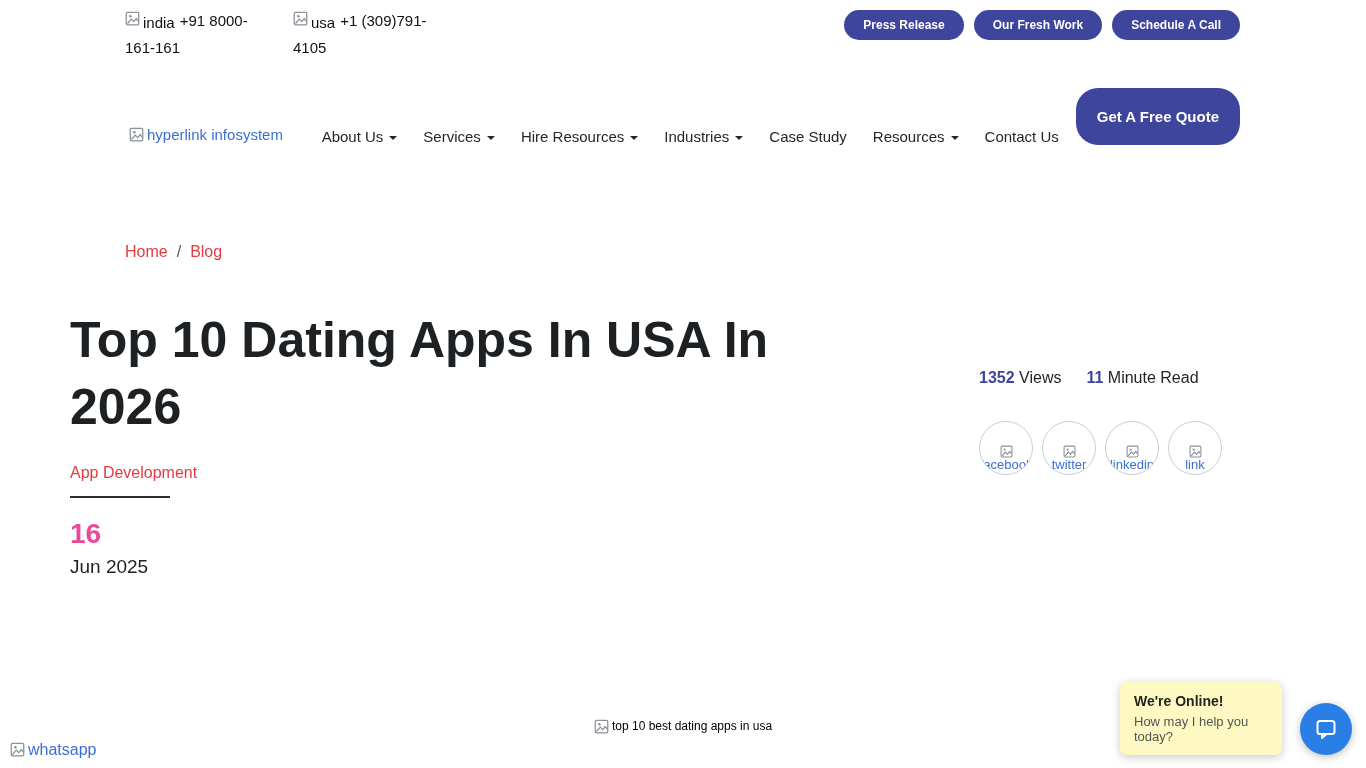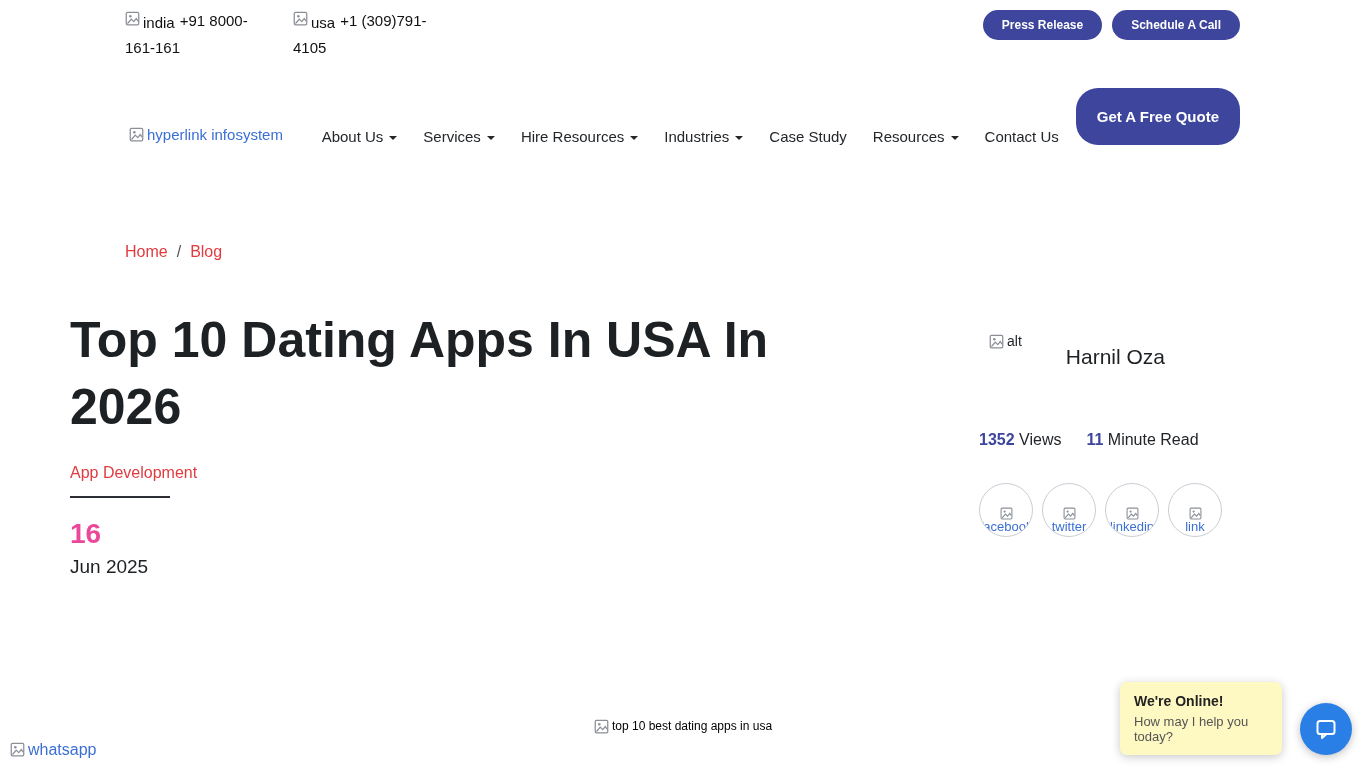--- a/index.html
+++ b/index.html
@@ -96,20 +96,21 @@
           <svg class="bi-svg" width="15" height="15" viewBox="0 0 24 24">
             <rect x="2" y="2" width="20" height="20" rx="2" fill="none" stroke="#8a8f98" stroke-width="2"></rect>
             <circle cx="8.5" cy="8.5" r="2" fill="#8a8f98"></circle>
             <path d="M4 20 L10 13 L14 17 L18 12 L21 16" fill="none" stroke="#8a8f98" stroke-width="2"></path>
           </svg>
           <span>usa</span>
         </span><span class="num">+1 (309)791-4105</span></a>
   </div>
   <div class="topbar-buttons">
     <button class="pill-btn">Press Release</button>
+    <button class="pill-btn">Our Fresh Work</button>
     <button class="pill-btn">Schedule A Call</button>
   </div>
 </header>
 
 <nav class="navbar">
   <a class="logo"><span class="broken">
         <svg class="bi-svg" width="15" height="15" viewBox="0 0 24 24">
           <rect x="2" y="2" width="20" height="20" rx="2" fill="none" stroke="#8a8f98" stroke-width="2"></rect>
           <circle cx="8.5" cy="8.5" r="2" fill="#8a8f98"></circle>
           <path d="M4 20 L10 13 L14 17 L18 12 L21 16" fill="none" stroke="#8a8f98" stroke-width="2"></path>
@@ -153,31 +154,20 @@
 
 <section class="article-head">
   <div class="article-main">
     <h1 class="title">Top 10 Dating Apps In USA In 2026</h1>
     <a class="category">App Development</a>
     <hr class="divider">
     <div class="date-day">16</div>
     <div class="date-rest">Jun 2025</div>
   </div>
   <aside class="article-aside">
-    <div class="author-row">
-      <span class="broken avatar-broken">
-          <svg class="bi-svg" width="15" height="15" viewBox="0 0 24 24">
-            <rect x="2" y="2" width="20" height="20" rx="2" fill="none" stroke="#8a8f98" stroke-width="2"></rect>
-            <circle cx="8.5" cy="8.5" r="2" fill="#8a8f98"></circle>
-            <path d="M4 20 L10 13 L14 17 L18 12 L21 16" fill="none" stroke="#8a8f98" stroke-width="2"></path>
-          </svg>
-          <span>alt</span>
-        </span>
-      <span class="author-name">Harnil Oza</span>
-    </div>
     <div class="stats-row">
       <span class="stat"><b>1352</b> <span>Views</span></span>
       <span class="stat"><b>11</b> <span>Minute Read</span></span>
     </div>
     <div class="socials">
       <div class="social-circle">
           <svg class="bi-svg" width="13" height="13" viewBox="0 0 24 24">
             <rect x="2" y="2" width="20" height="20" rx="2" fill="none" stroke="#8a8f98" stroke-width="2"></rect>
             <circle cx="8.5" cy="8.5" r="2" fill="#8a8f98"></circle>
             <path d="M4 20 L10 13 L14 17 L18 12 L21 16" fill="none" stroke="#8a8f98" stroke-width="2"></path>

